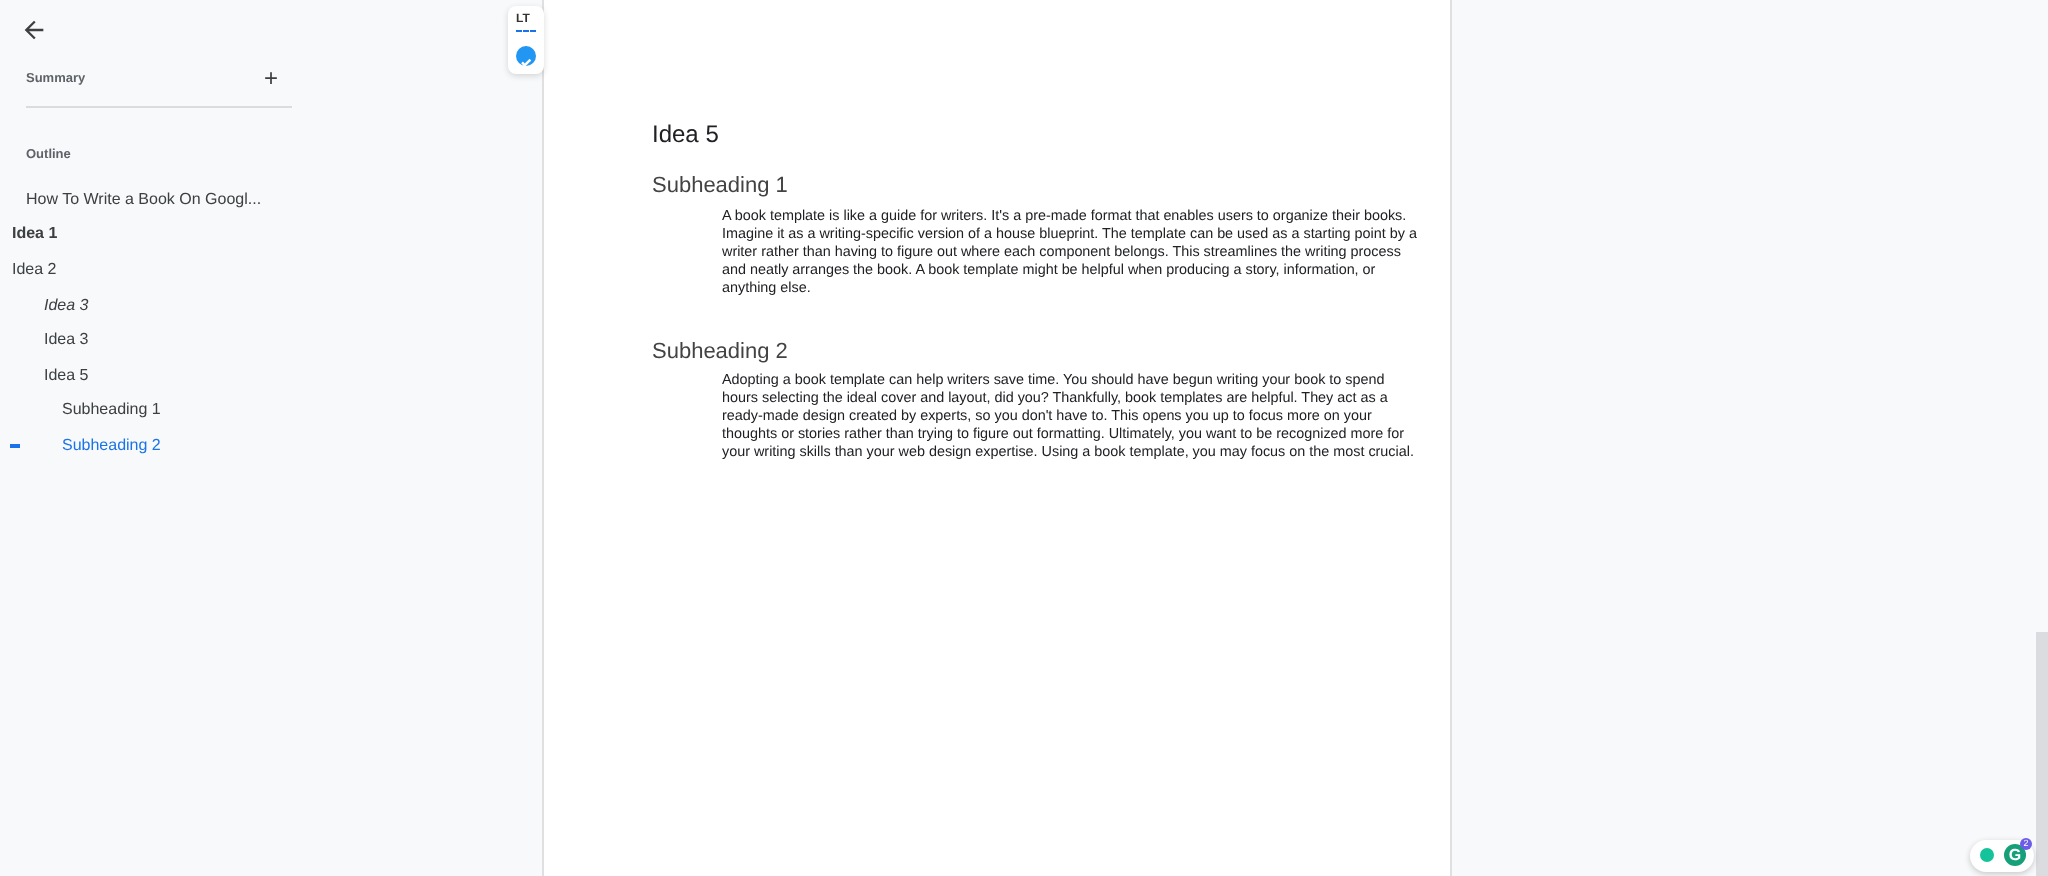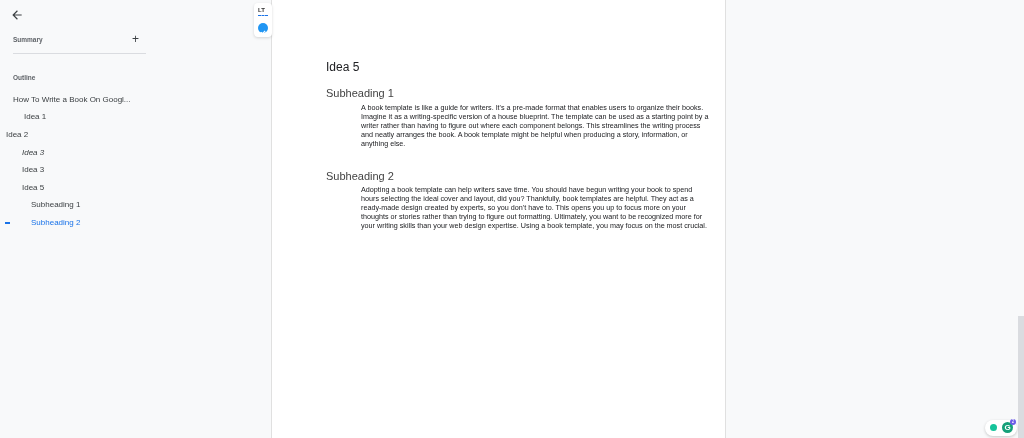--- a/index.html
+++ b/index.html
@@ -47,21 +47,21 @@
     <svg width="14" height="14" viewBox="0 0 24 24">
         <path d="M20 11H7.8l5.6-5.6L12 4l-8 8 8 8 1.4-1.4L7.8 13H20z" fill="#3c4043"></path>
       </svg>
   </div>
   <div class="summary-label">Summary</div>
   <div class="add-btn">+</div>
   <div class="divider"></div>
   <div class="outline-label">Outline</div>
 
   <div class="outline-item" style="left:13px;top:95px;">How To Write a Book On Googl...</div>
-  <div class="outline-item" style="left:24px;top:112px;">Idea 1</div>
+  <div class="outline-item" style="left:6px;top:112px;font-weight:bold;">Idea 1</div>
   <div class="outline-item" style="left:6px;top:130px;">Idea 2</div>
   <div class="outline-item" style="left:22px;top:148px;font-style:italic;">Idea 3</div>
   <div class="outline-item" style="left:22px;top:165px;">Idea 3</div>
   <div class="outline-item" style="left:22px;top:183px;">Idea 5</div>
   <div class="outline-item" style="left:31px;top:200px;">Subheading 1</div>
   <div class="active-marker"></div>
   <div class="outline-item active" style="left:31px;top:218px;">Subheading 2</div>
 </div>
 
 <div class="page">

